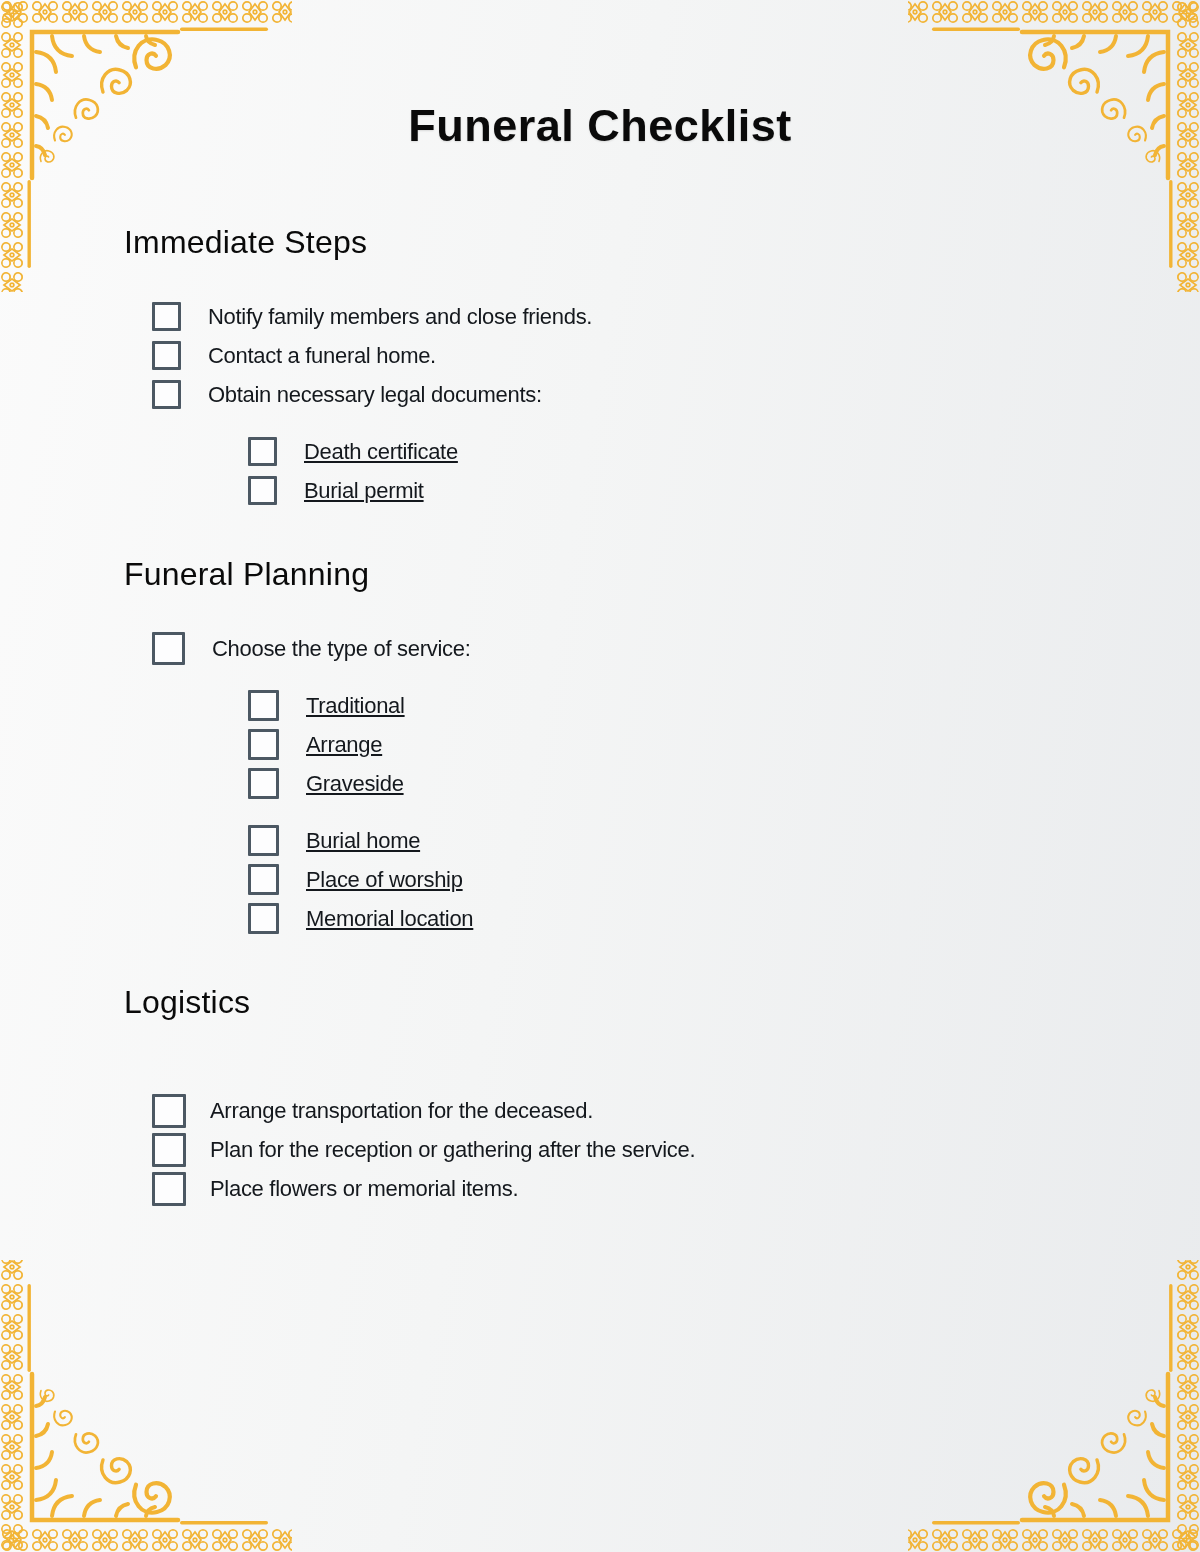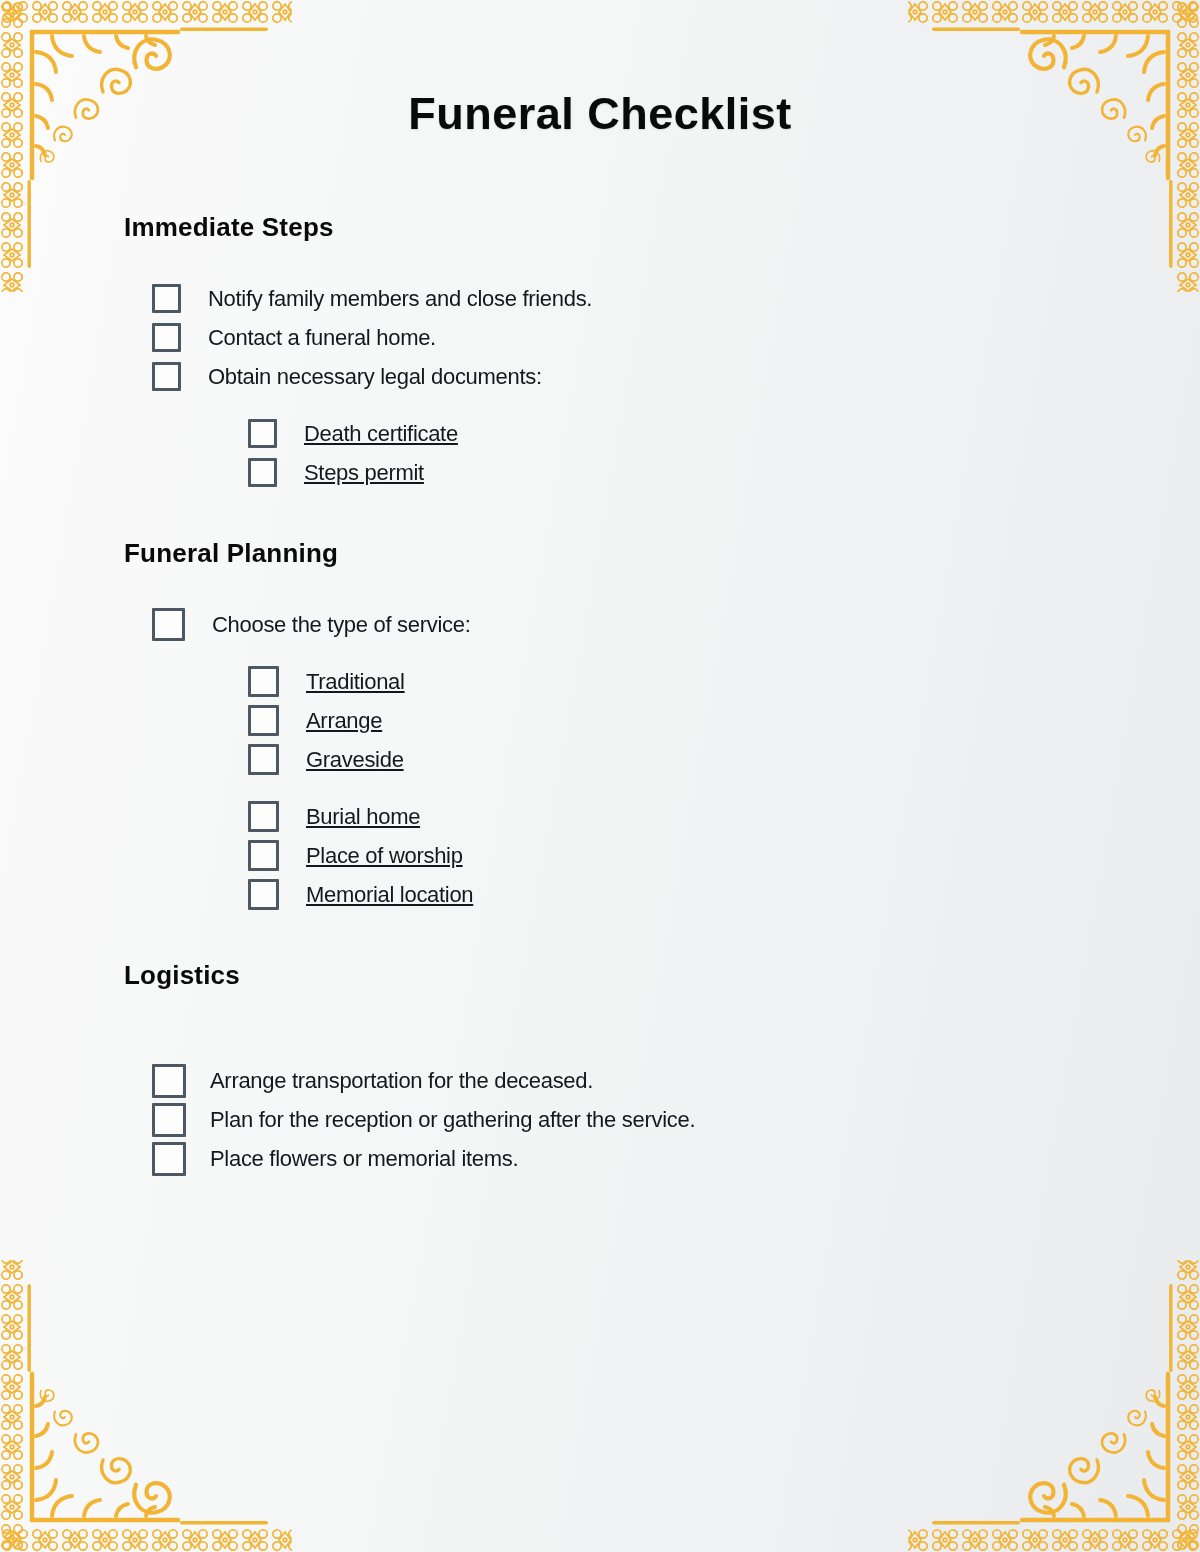--- a/index.html
+++ b/index.html
@@ -21,30 +21,30 @@
   
   .corner{position:absolute;width:300px;height:300px;pointer-events:none;}
   .corner.tl{top:0;left:0;}
   .corner.tr{top:0;right:0;transform:scaleX(-1);}
   .corner.bl{bottom:0;left:0;transform:scaleY(-1);}
   .corner.br{bottom:0;right:0;transform:scale(-1,-1);}
 
   
   main{position:relative;padding-top:88px;}
   h1{
-    margin:0;text-align:center;
+    margin:12px;text-align:center;
     font-size:45px;font-weight:700;letter-spacing:.5px;
     color:var(--heading);
     text-shadow:0 1px 2px rgba(0,0,0,.12);
   }
   #sections{padding-left:124px;margin-top:72px;}
   .section{margin-bottom:46px;}
   .section-heading{
     margin:0 0 36px 0;
-    font-size:26px;font-weight:700;letter-spacing:.2px;
+    font-size:32px;font-weight:400;letter-spacing:.2px;
     color:var(--heading);
   }
   .group{margin:0;}
   .group.main{margin-left:28px;}
   .group.sub{margin-left:124px;margin-top:18px;margin-bottom:4px;text-decoration:underline;}
   .section:nth-of-type(2) .group.sub + .group.main{margin-top:60px;}
   .section:nth-of-type(2) .group:nth-child(4){margin-top:30px;}
   .section:nth-of-type(3) .section-heading{margin-bottom:70px;}
 
   .row{display:flex;align-items:center;height:39px;}
@@ -143,21 +143,21 @@
     <span class="label">Obtain necessary legal documents:</span>
   </div>
           </div>
           <div class="group sub">
             <div class="row">
     <span class="checkbox"></span>
     <span class="label">Death certificate</span>
   </div>
             <div class="row">
     <span class="checkbox"></span>
-    <span class="label">Steps permit</span>
+    <span class="label">Burial permit</span>
   </div>
           </div>
         </div>
   </section>
       <section class="section">
     <h2 class="section-heading">Funeral Planning</h2>
     <div class="groups">
           <div class="group main">
             <div class="row">
     <span class="checkbox"></span>

